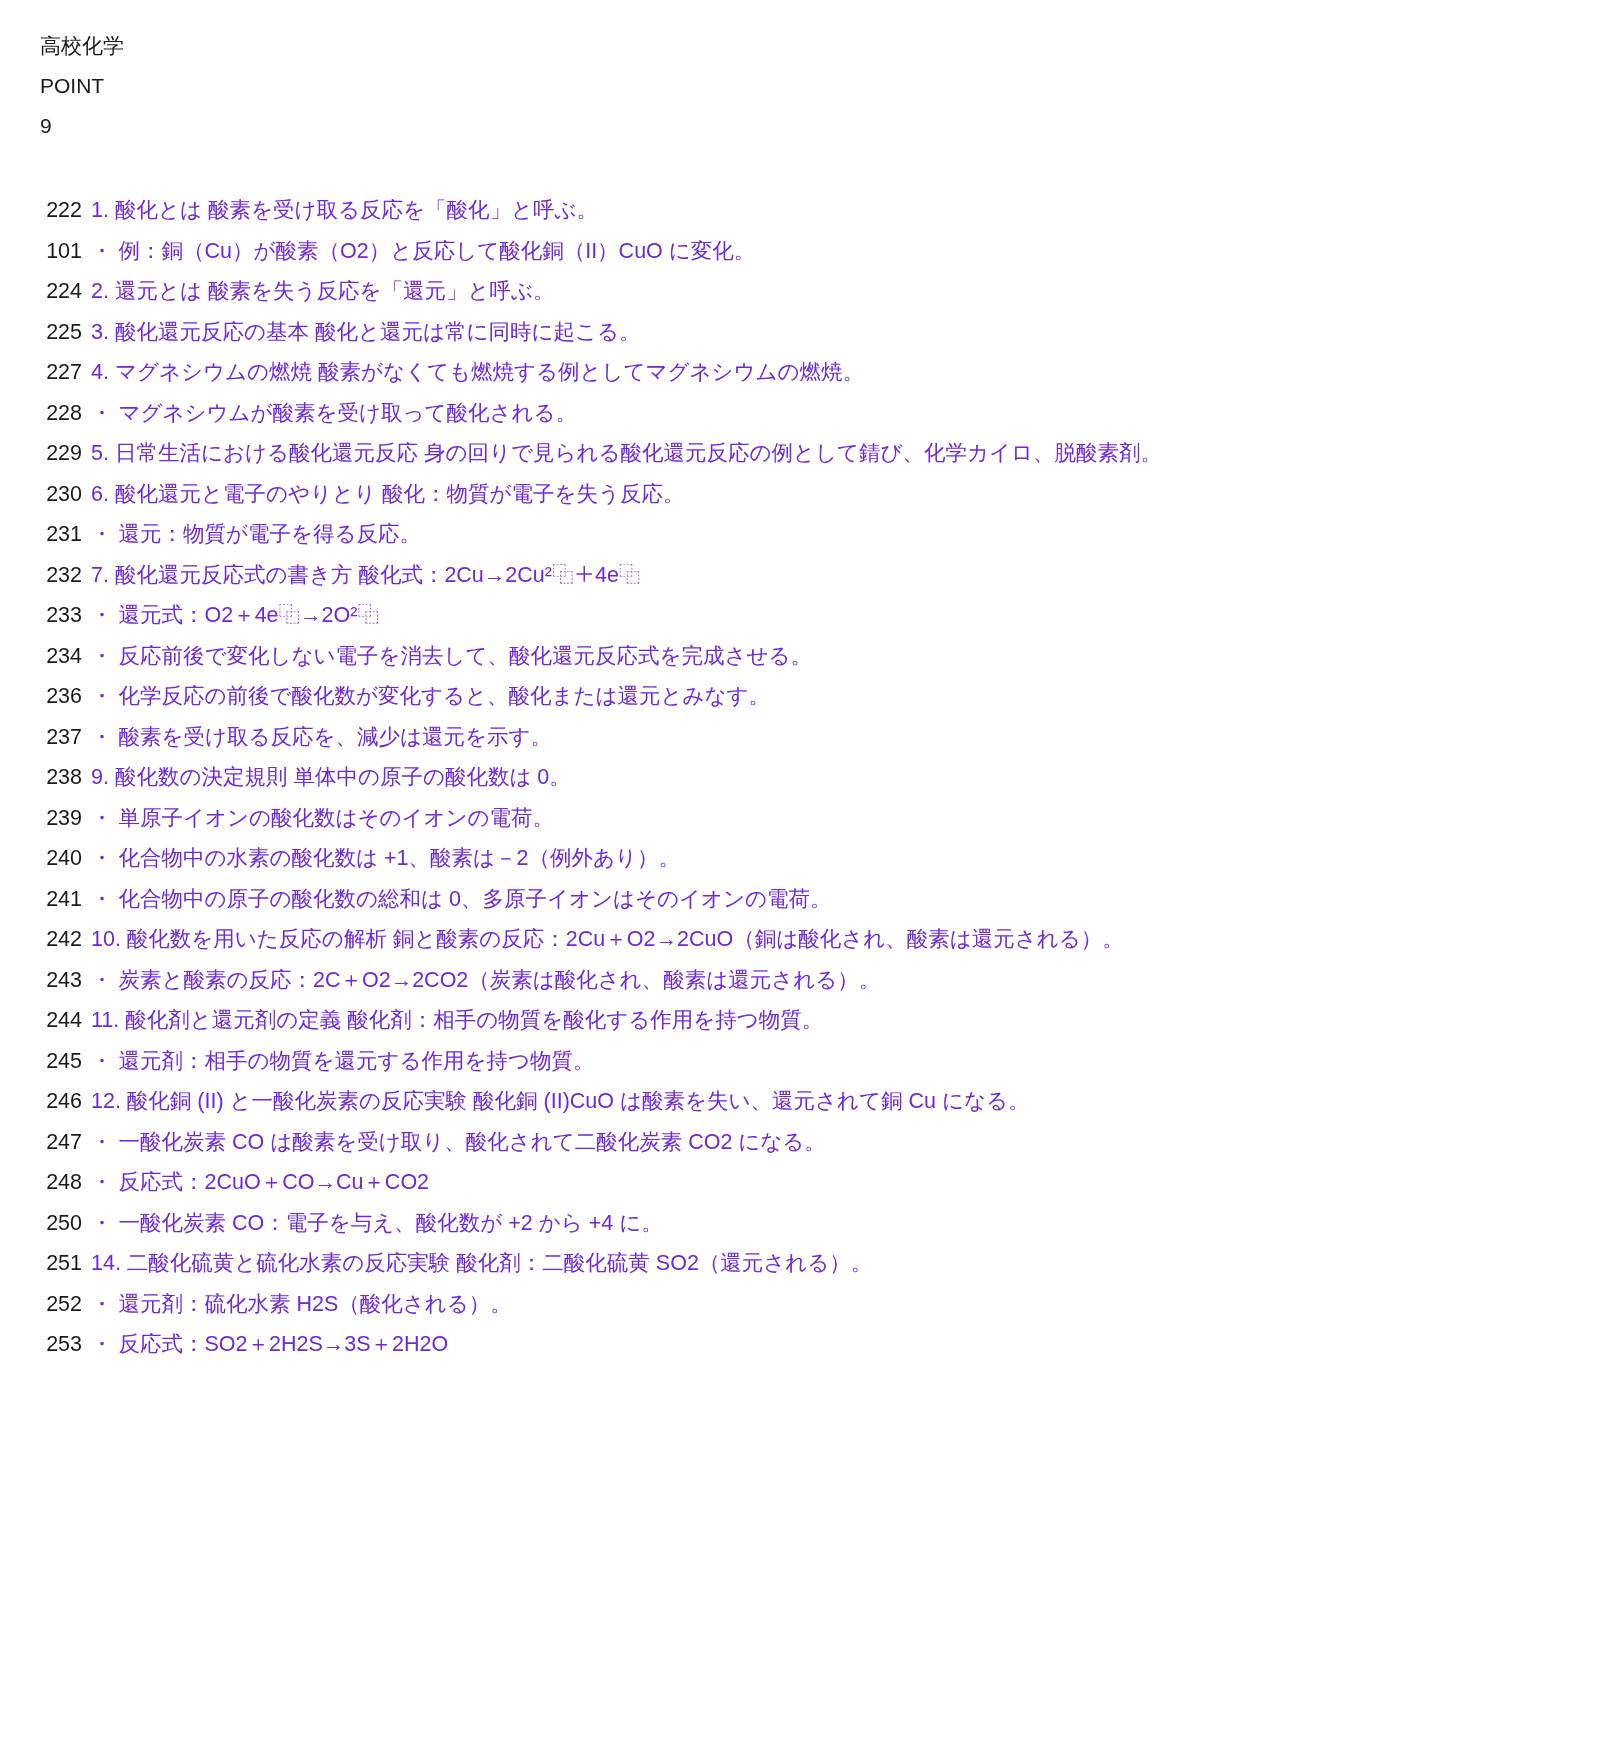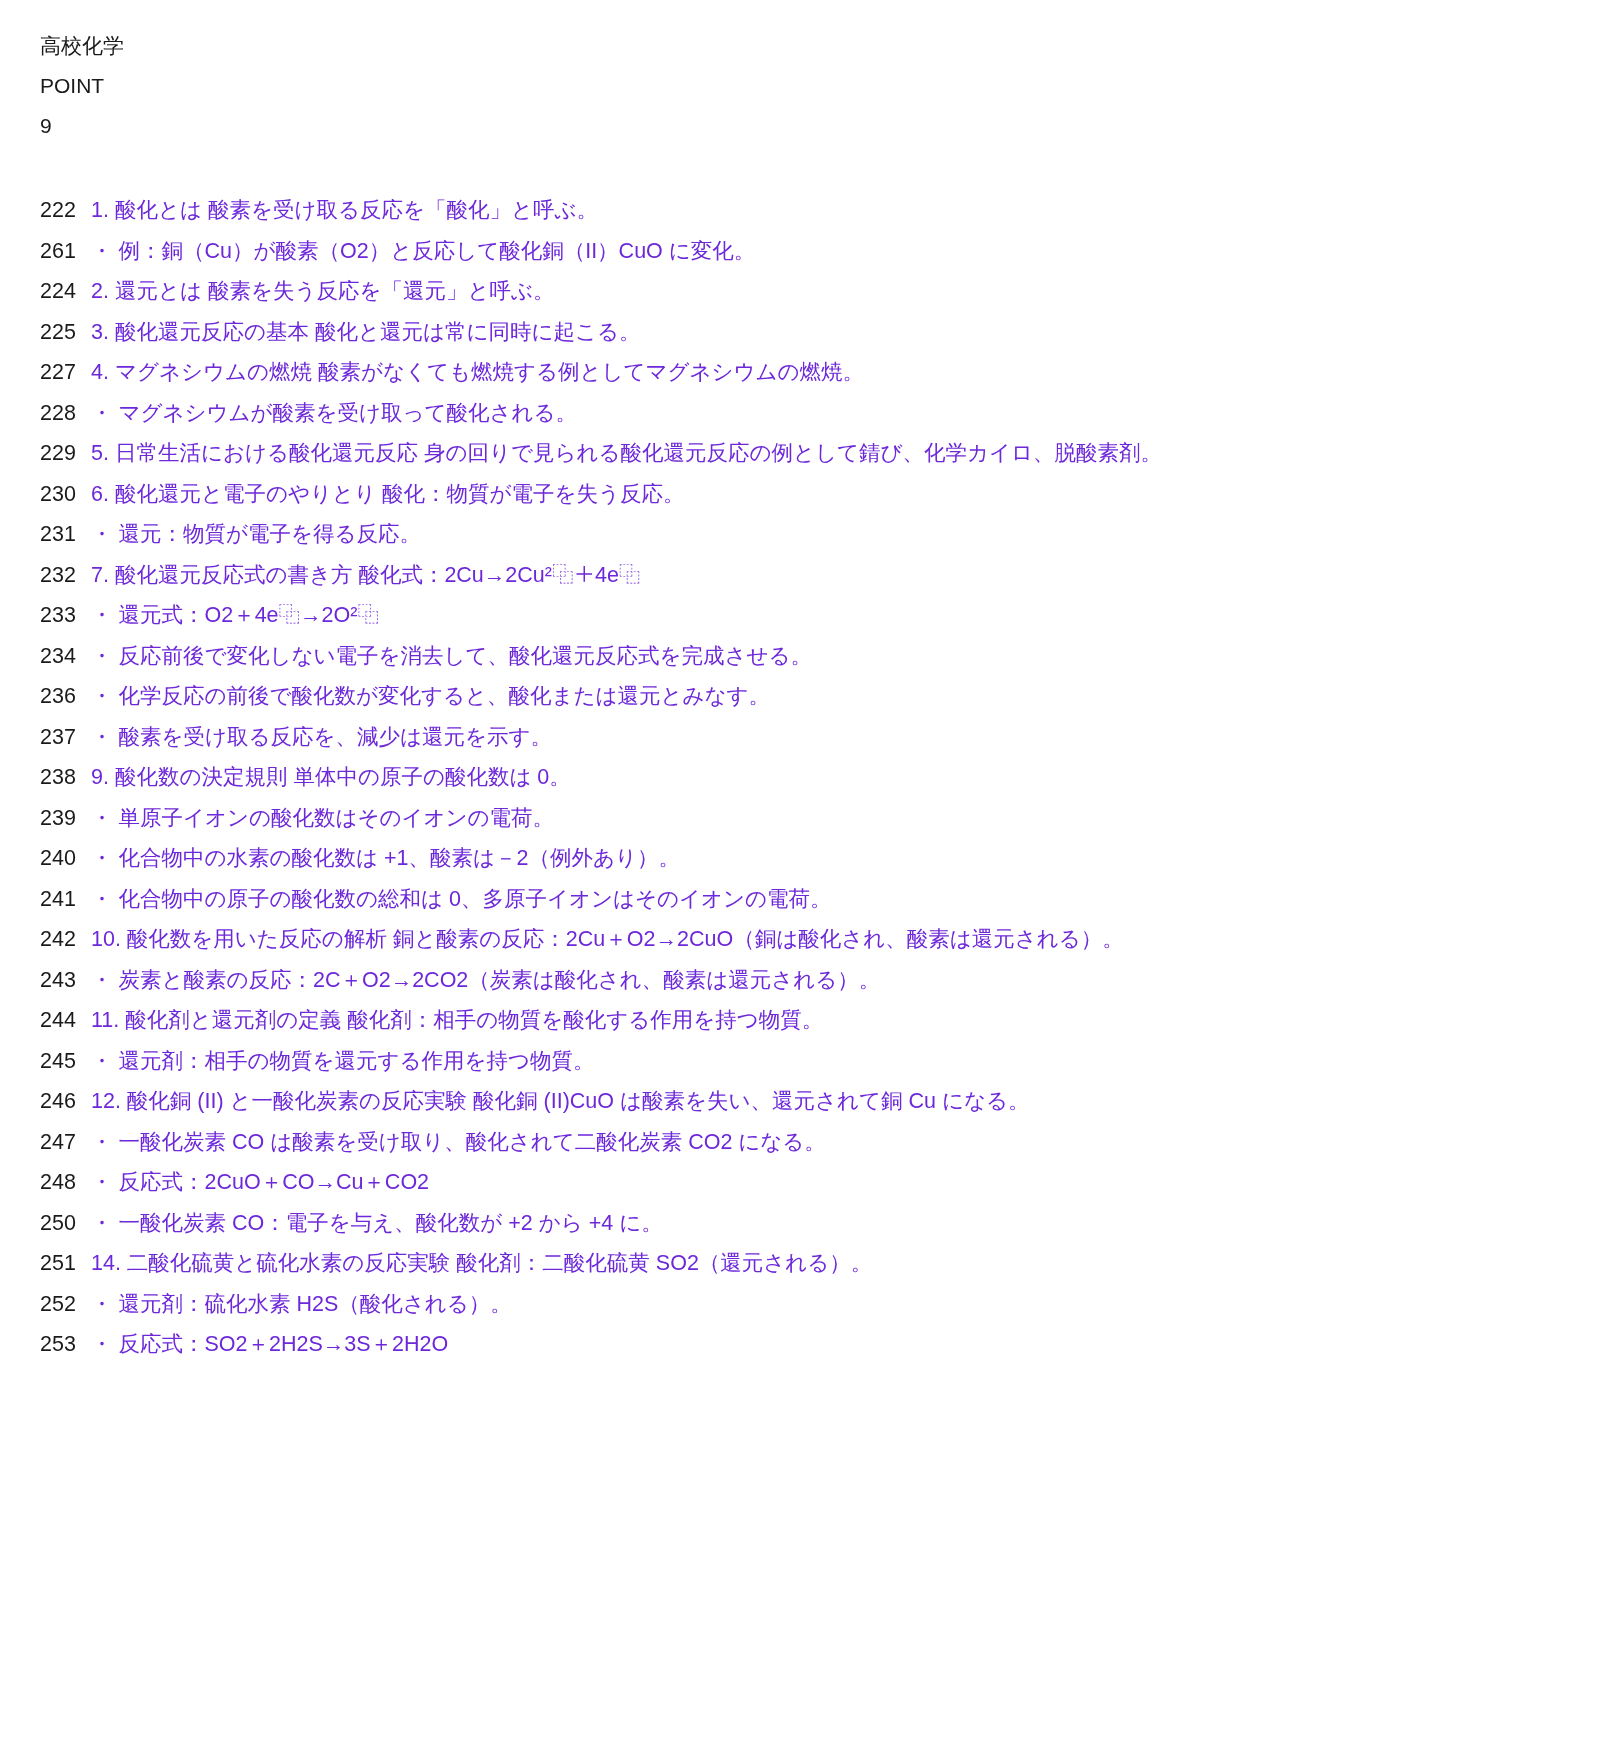--- a/index.html
+++ b/index.html
@@ -35,21 +35,21 @@
   .line {
     display: flex;
     align-items: baseline;
     font-size: 21.5px;
     line-height: 40.5px;
     white-space: pre;
   }
   .line-no {
     flex: 0 0 auto;
     width: 42px;
-    text-align: left;
+    text-align: right;
     color: #1a1a1a;
     font-size: 21.5px;
   }
   .line-text {
     flex: 1 1 auto;
     padding-left: 9px;
     color: #6d28d9;
     white-space: pre-wrap;
     word-break: break-word;
   }
@@ -65,21 +65,21 @@
     <div class="header-line">9</div>
   </div>
 
   <div class="body-block">
 
     <div class="line">
       <span class="line-no">222</span>
       <span class="line-text">1. 酸化とは 酸素を受け取る反応を「酸化」と呼ぶ。</span>
     </div>
     <div class="line">
-      <span class="line-no">261</span>
+      <span class="line-no">101</span>
       <span class="line-text">・ 例：銅（Cu）が酸素（O2）と反応して酸化銅（II）CuO に変化。</span>
     </div>
     <div class="line">
       <span class="line-no">224</span>
       <span class="line-text">2. 還元とは 酸素を失う反応を「還元」と呼ぶ。</span>
     </div>
     <div class="line">
       <span class="line-no">225</span>
       <span class="line-text">3. 酸化還元反応の基本 酸化と還元は常に同時に起こる。</span>
     </div>

